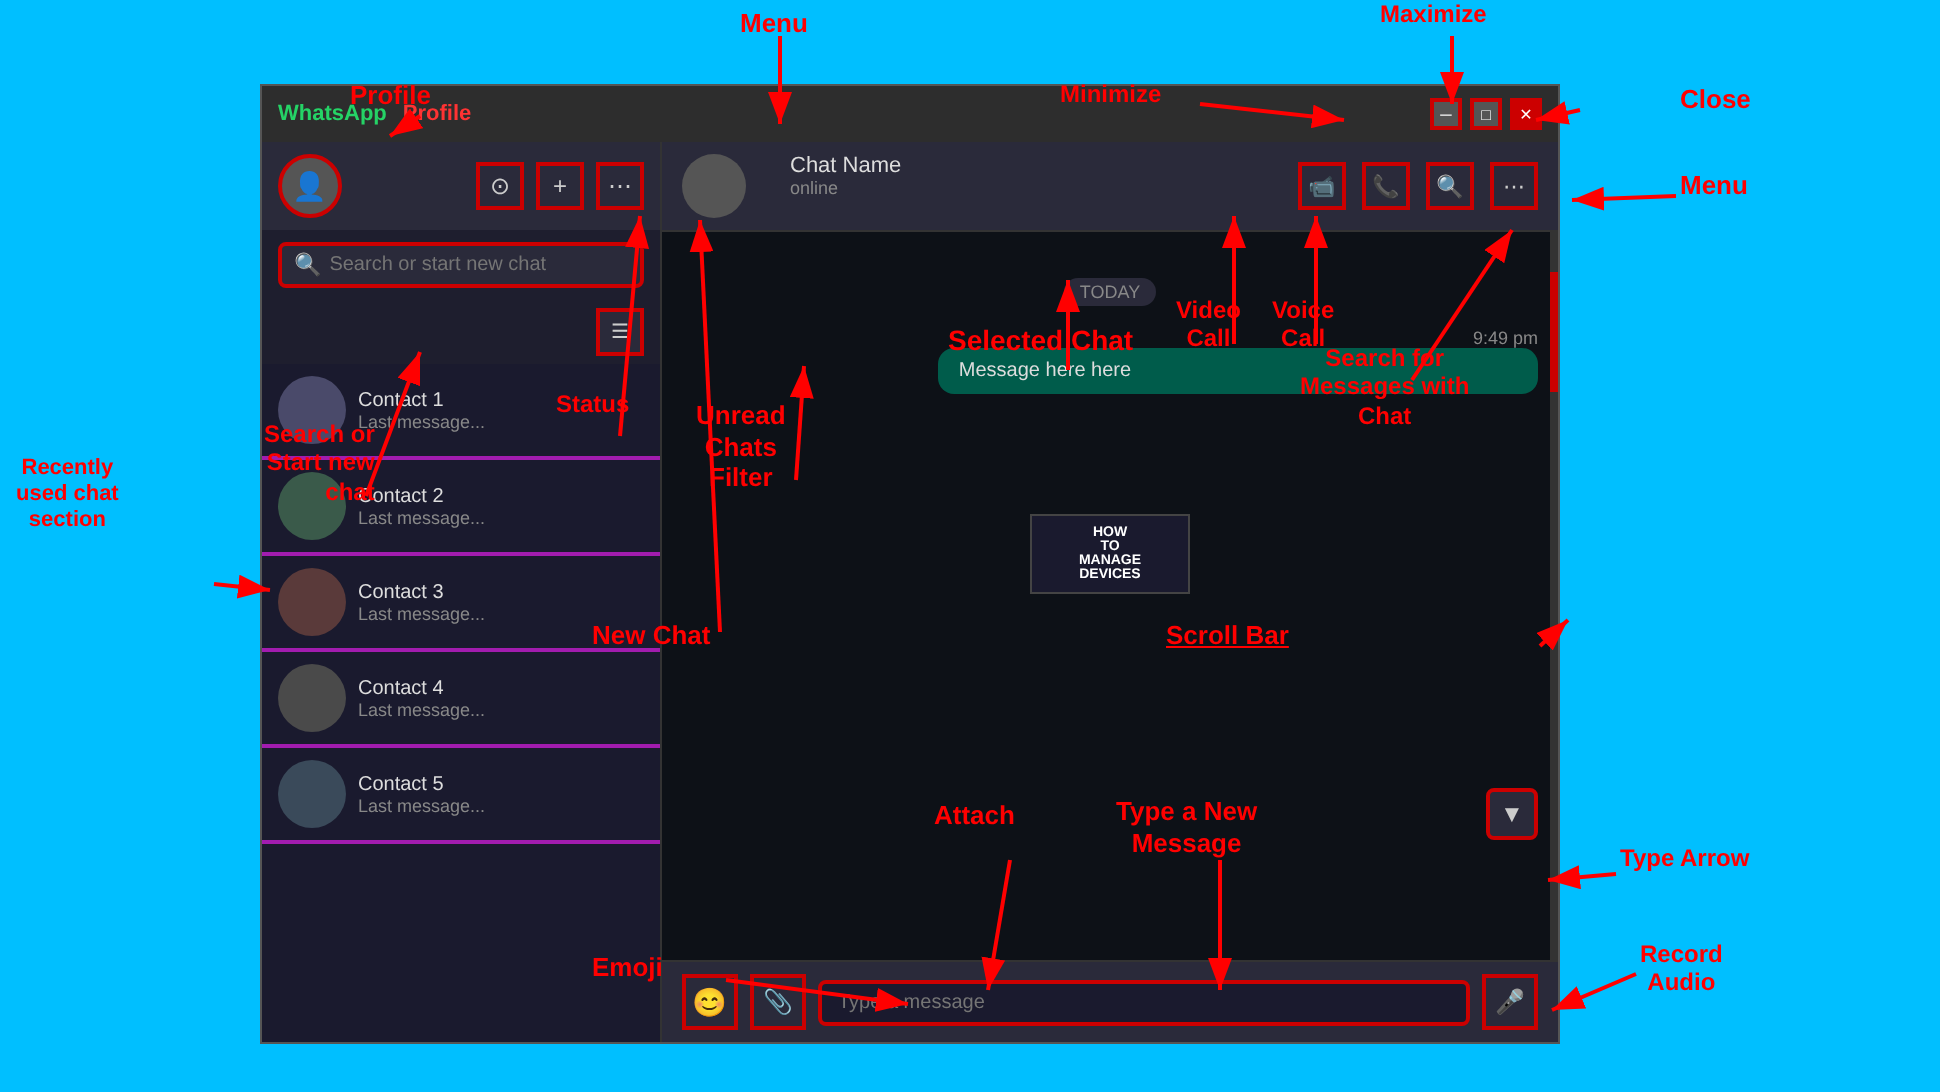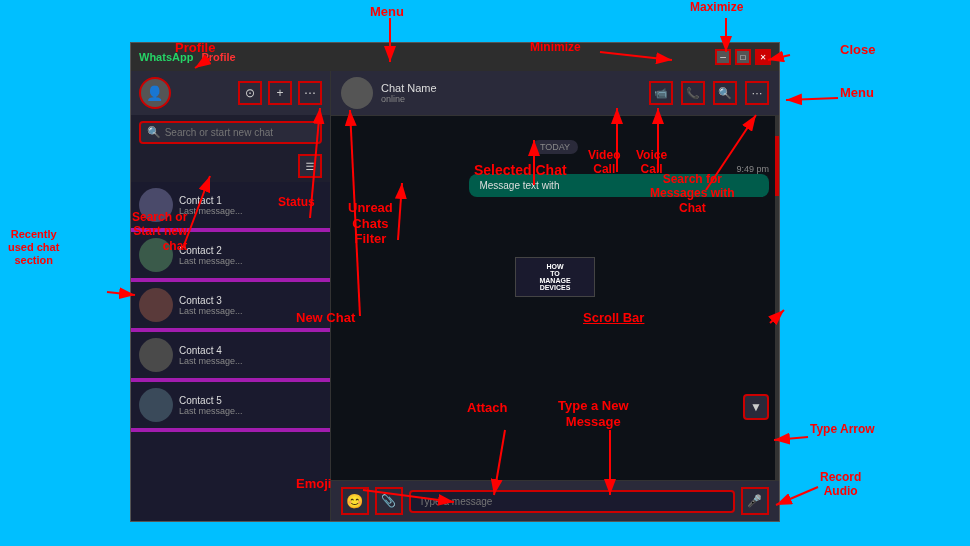--- a/index.html
+++ b/index.html
@@ -194,21 +194,21 @@
     .chat-list {
       flex: 1;
       overflow-y: auto;
       background: #1a1a2e;
     }
 
     .chat-item {
       display: flex;
       align-items: center;
       padding: 6px 8px;
-      border-bottom: 4px solid #a21caf;
+      border-bottom: 2px solid #a21caf;
       cursor: pointer;
       gap: 6px;
     }
 
     .chat-avatar {
       width: 34px;
       height: 34px;
       border-radius: 50%;
       background: #555;
       flex-shrink: 0;
@@ -248,22 +248,21 @@
       background: #2a2a3a;
       display: flex;
       align-items: center;
       justify-content: space-between;
       flex-shrink: 0;
       border-bottom: 1px solid #333;
     }
 
     .chat-header-left {
       display: flex;
-      align-items: center;
-      gap: 8px;
+      gap: 22px;
     }
 
     .chat-header-avatar {
       width: 32px;
       height: 32px;
       border-radius: 50%;
       background: #555;
     }
 
     .chat-header-info .chat-title {
@@ -565,21 +564,21 @@
         </div>
       </div>
 
       <div class="chat-messages">
         <div class="date-divider">
           <span>TODAY</span>
         </div>
         <div class="message-time">9:49 pm</div>
 
         <div class="message-bubble sent">
-          <div class="message-text">Message text with</div>
+          <div class="message-text">Message here here</div>
         </div>
 
         <div style="margin-top: 60px; display: flex; justify-content: center;">
           <div class="howto-image">
             <span style="white-space:pre;text-align:center;">HOW
 TO
 MANAGE
 DEVICES</span>
           </div>
         </div>

